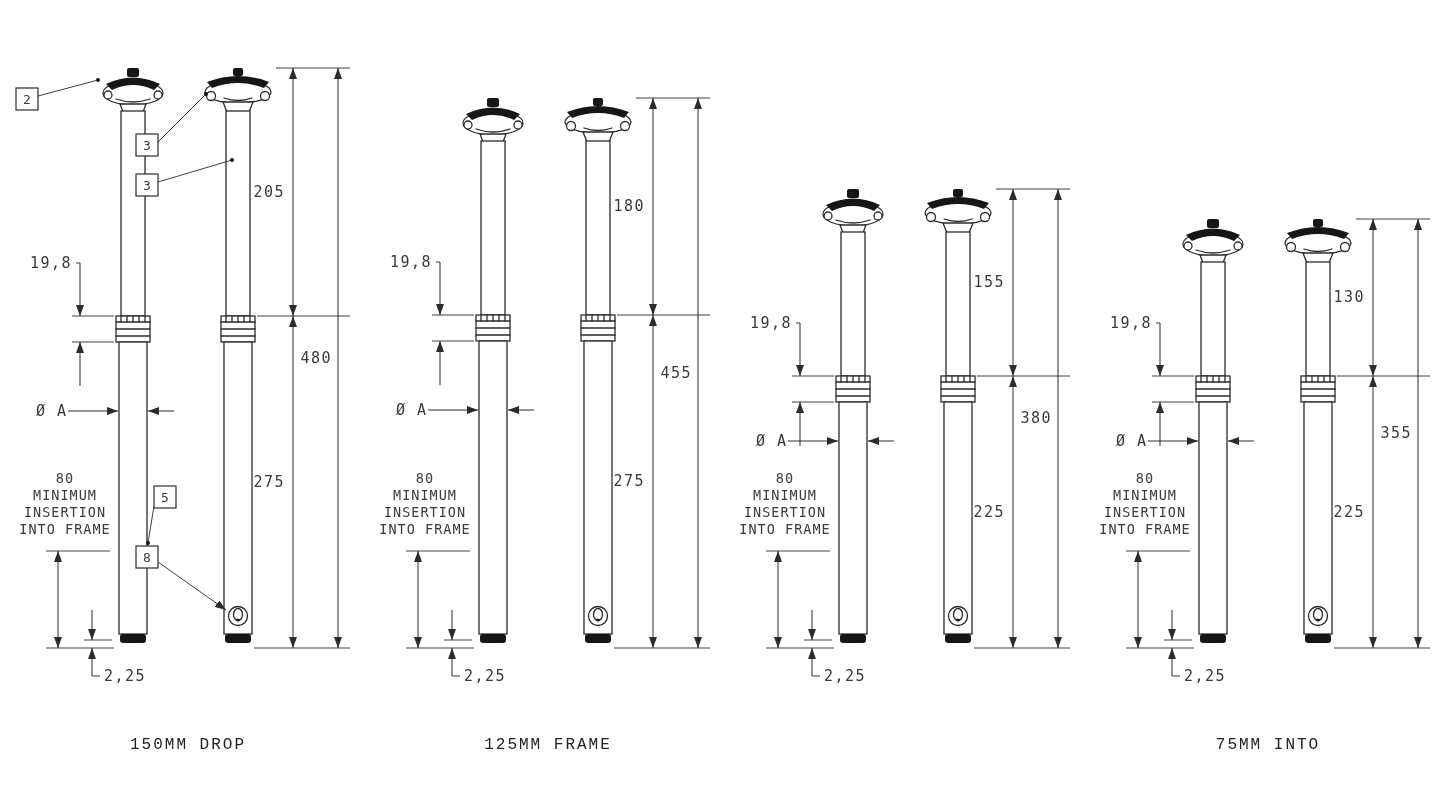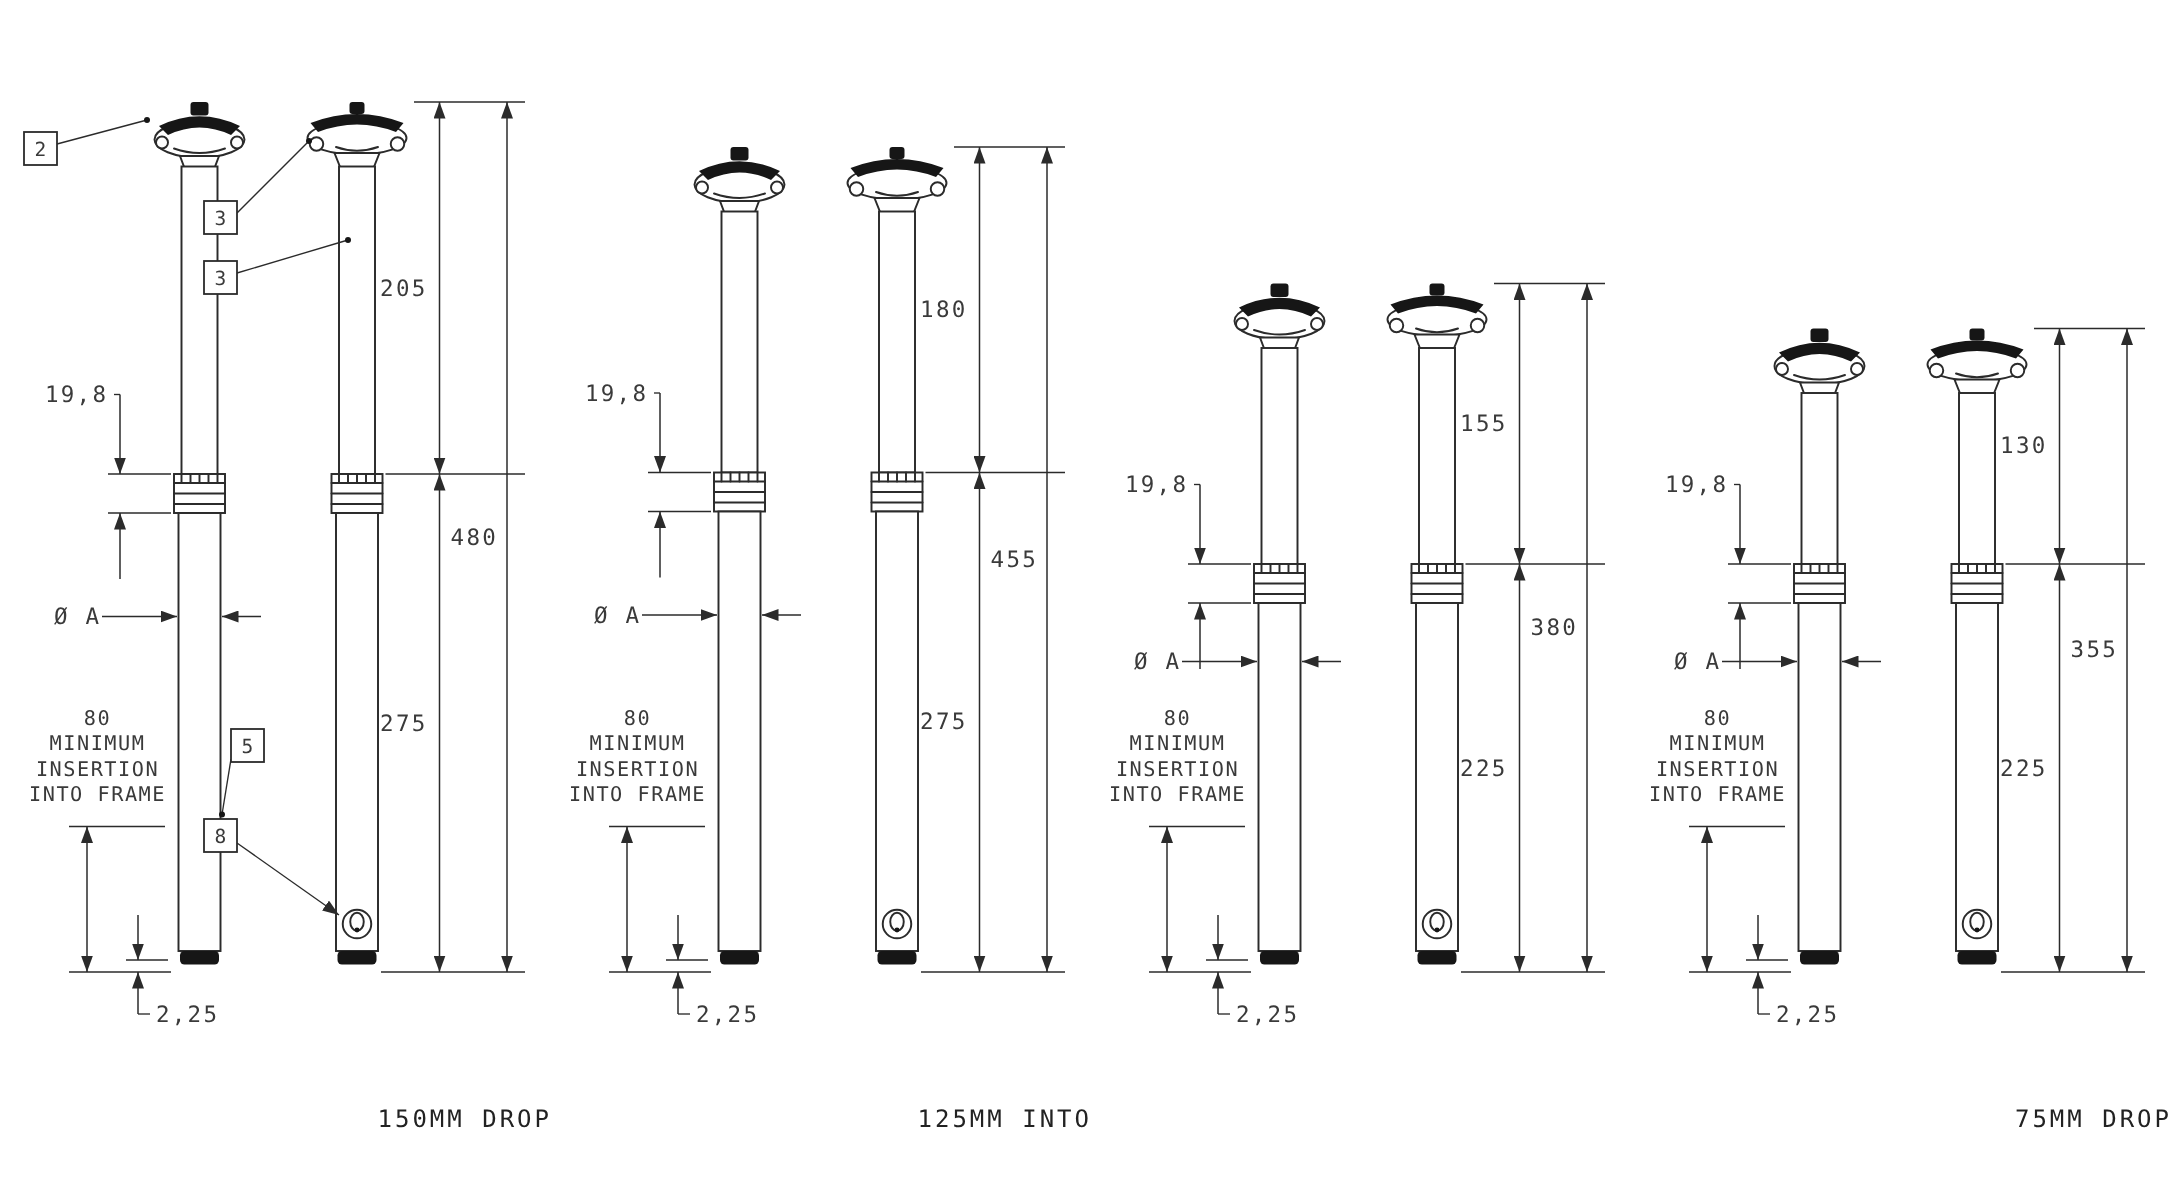--- a/index.html
+++ b/index.html
@@ -1,19 +1,19 @@
 <!DOCTYPE html>
 <html><head>
 <meta charset="utf-8">
 <style>
   html,body{margin:0;padding:0;background:#ffffff;width:1451px;height:791px;overflow:hidden;
     font-family:"DejaVu Sans Mono",monospace;}
   .wrap{display:flex;padding:28px 0 0 8px;}
   .panel{width:360px;flex:0 0 360px;}
-  .caption{text-align:right;font-size:16px;letter-spacing:2px;color:#222;margin-top:14px;}
+  .caption{text-align:center;font-size:16px;letter-spacing:2px;color:#222;margin-top:14px;font-family:Liberation Mono, monospace;}
   svg text{font-family:"DejaVu Sans Mono",monospace;fill:#3a3a3a;}
   .t{font-size:15px;letter-spacing:1.5px;}
   .ti{font-size:13.5px;letter-spacing:1px;}
   .tc{font-size:13px;}
   .ln{fill:none;stroke:#2b2b2b;stroke-width:1.3;stroke-linecap:round;}
   .fw{fill:#ffffff;stroke:#2b2b2b;stroke-width:1.3;}
   .fd{fill:#161616;stroke:none;}
   .dim{stroke:#2b2b2b;stroke-width:1;fill:none;}
   .ext{stroke:#2b2b2b;stroke-width:0.9;fill:none;}
   .co{fill:#ffffff;stroke:#2b2b2b;stroke-width:1.2;}
@@ -215,21 +215,21 @@
         <line class="dim" x1="50" y1="523" x2="50" y2="620" marker-start="url(#ar)" marker-end="url(#ar)"></line>
       </g>
       <g>
         <line class="ext" x1="76" y1="612" x2="104" y2="612"></line>
         <line class="dim" x1="84" y1="582" x2="84" y2="612" marker-end="url(#ar)"></line>
         <line class="dim" x1="84" y1="648" x2="84" y2="620" marker-end="url(#ar)"></line>
         <line class="ext" x1="84" y1="648" x2="92" y2="648"></line>
         <text class="t" x="96" y="653">2,25</text>
       </g>
     </svg>
-    <div class="caption">125MM INTO</div>
+    <div class="caption">125MM FRAME</div>
   </div>
 
   <div class="panel">
     <svg width="360" height="690" viewBox="0 0 360 690">
       <g>
         <use href="#headA" transform="translate(125,161)"></use>
         <rect class="fw" x="113" y="204" width="24" height="144"></rect>
         <use href="#collarG" transform="translate(125,348)"></use>
         <rect class="fw" x="111" y="374" width="28" height="232"></rect>
         <rect class="fd" x="112" y="606" width="26" height="9" rx="3"></rect>
@@ -346,16 +346,16 @@
         <line class="dim" x1="50" y1="523" x2="50" y2="620" marker-start="url(#ar)" marker-end="url(#ar)"></line>
       </g>
       <g>
         <line class="ext" x1="76" y1="612" x2="104" y2="612"></line>
         <line class="dim" x1="84" y1="582" x2="84" y2="612" marker-end="url(#ar)"></line>
         <line class="dim" x1="84" y1="648" x2="84" y2="620" marker-end="url(#ar)"></line>
         <line class="ext" x1="84" y1="648" x2="92" y2="648"></line>
         <text class="t" x="96" y="653">2,25</text>
       </g>
     </svg>
-    <div class="caption">75MM DROP</div>
+    <div class="caption">75MM INTO</div>
   </div>
 
 </div>
 
 </body></html>

